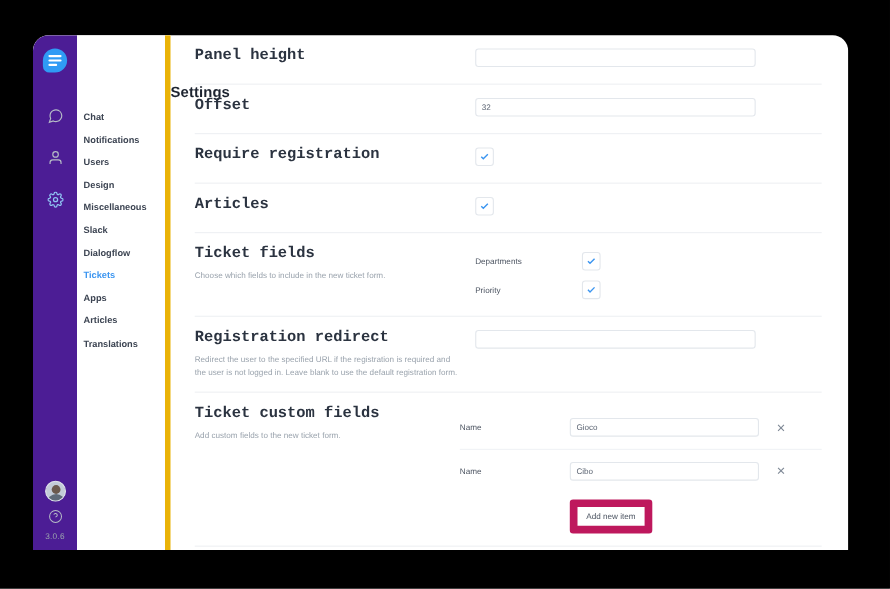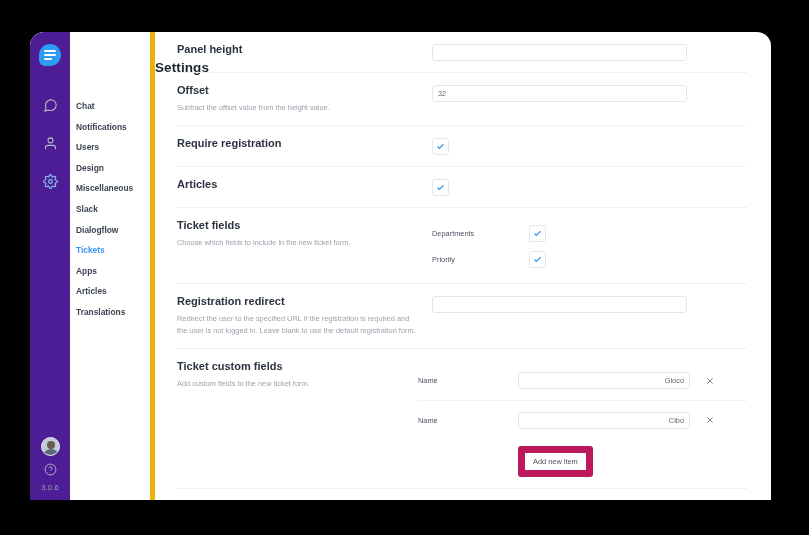--- a/index.html
+++ b/index.html
@@ -75,21 +75,21 @@
   }
 
   
   #nav-col {
     width: 85px; flex: 0 0 85px;
     background: #ffffff;
     border-right: 5px solid #eab308;
     padding-top: 64px;
   }
   #page-title {
-    position: absolute; left: 125px; top: 28px;
+    position: absolute; left: 125px; top: 44px;
     font-size: 13.5px; font-weight: bold; color: #1d2430;
     letter-spacing: .1px;
   }
   .nav-item {
     font-size: 8.4px; color: #3c4452; font-weight: bold;
     padding: 0 0 0 6px; height: 20.6px; line-height: 20.6px;
     white-space: nowrap;
   }
   .nav-item.active { color: #3b95f0; }
 
@@ -103,21 +103,21 @@
   .setting-row {
     display: flex;
     border-bottom: 1px solid #eef0f3;
     padding: 11px 0 11px 0;
     margin-left: 22px;
     min-height: 40px;
   }
   #settings-scroll > .setting-row:first-child { border-top: none; }
   .setting-info { width: 255px; flex: 0 0 255px; padding-right: 8px; }
   .setting-label {
-    font-size: 11px; font-weight: bold; color: #2b3340; margin-bottom: 6px;
+    font-size: 14px; font-weight: bold; color: #2b3340; margin-bottom: 6px; font-family: Liberation Mono, monospace;
   }
   .setting-desc {
     font-size: 7.4px; color: #9aa3ad; line-height: 12px; max-width: 240px;
   }
   .setting-ctrl { flex: 1 1 auto; padding-top: 1px; }
 
   .text-input {
     width: 255px; height: 17px;
     border: 1px solid #e3e7ec; border-radius: 3px;
     background: #fff;
@@ -143,21 +143,21 @@
   .kv-row + .kv-row { border-top: 1px solid #f0f2f5; }
   .kv-label {
     font-size: 7.4px; color: #4b5360; width: 97px; flex: 0 0 97px;
   }
 
   .cf-row {
     display: flex; align-items: center; height: 39px;
   }
   .cf-row + .cf-row { border-top: 1px solid #f0f2f5; }
   .cf-label { font-size: 7.4px; color: #4b5360; width: 100px; flex: 0 0 100px; }
-  .cf-input { width: 172px; text-align: right; }
+  .cf-input { width: 172px; }
   .cf-del {
     width: 24px; flex: 0 0 24px;
     display: flex; align-items: center; justify-content: center;
     margin-left: 8px;
   }
   .add-btn {
     margin-top: 7px;
     display: inline-block;
     font-size: 7.4px; color: #4b5360;
     border: 7px solid #be185d; border-radius: 3px;
@@ -239,21 +239,20 @@
         <div class="setting-label">Panel height</div>
       </div>
       <div class="setting-ctrl">
         <input class="text-input" type="text" value="" style="">
       </div>
     </div>
 
     <div class="setting-row">
       <div class="setting-info">
         <div class="setting-label">Offset</div>
-        <div class="setting-desc">Subtract the offset value from the height value.</div>
       </div>
       <div class="setting-ctrl">
         <input class="text-input" type="text" value="32" style="">
       </div>
     </div>
 
     <div class="setting-row">
       <div class="setting-info">
         <div class="setting-label">Require registration</div>
       </div>

